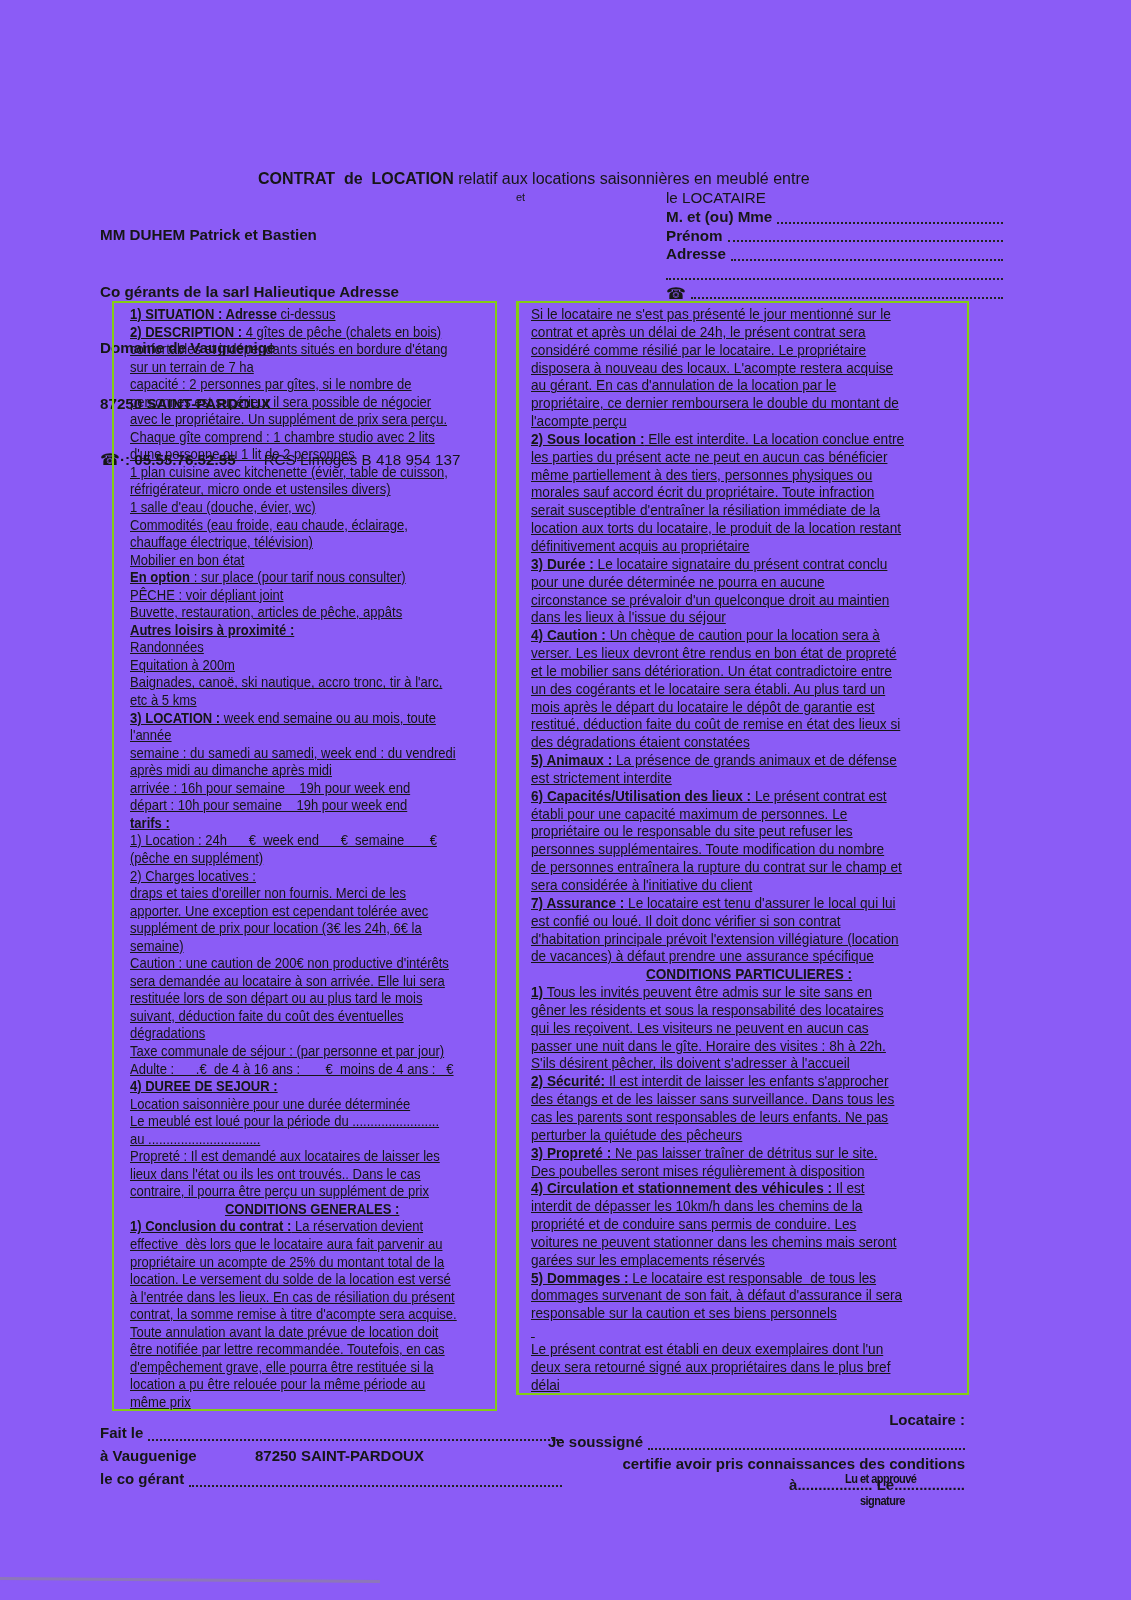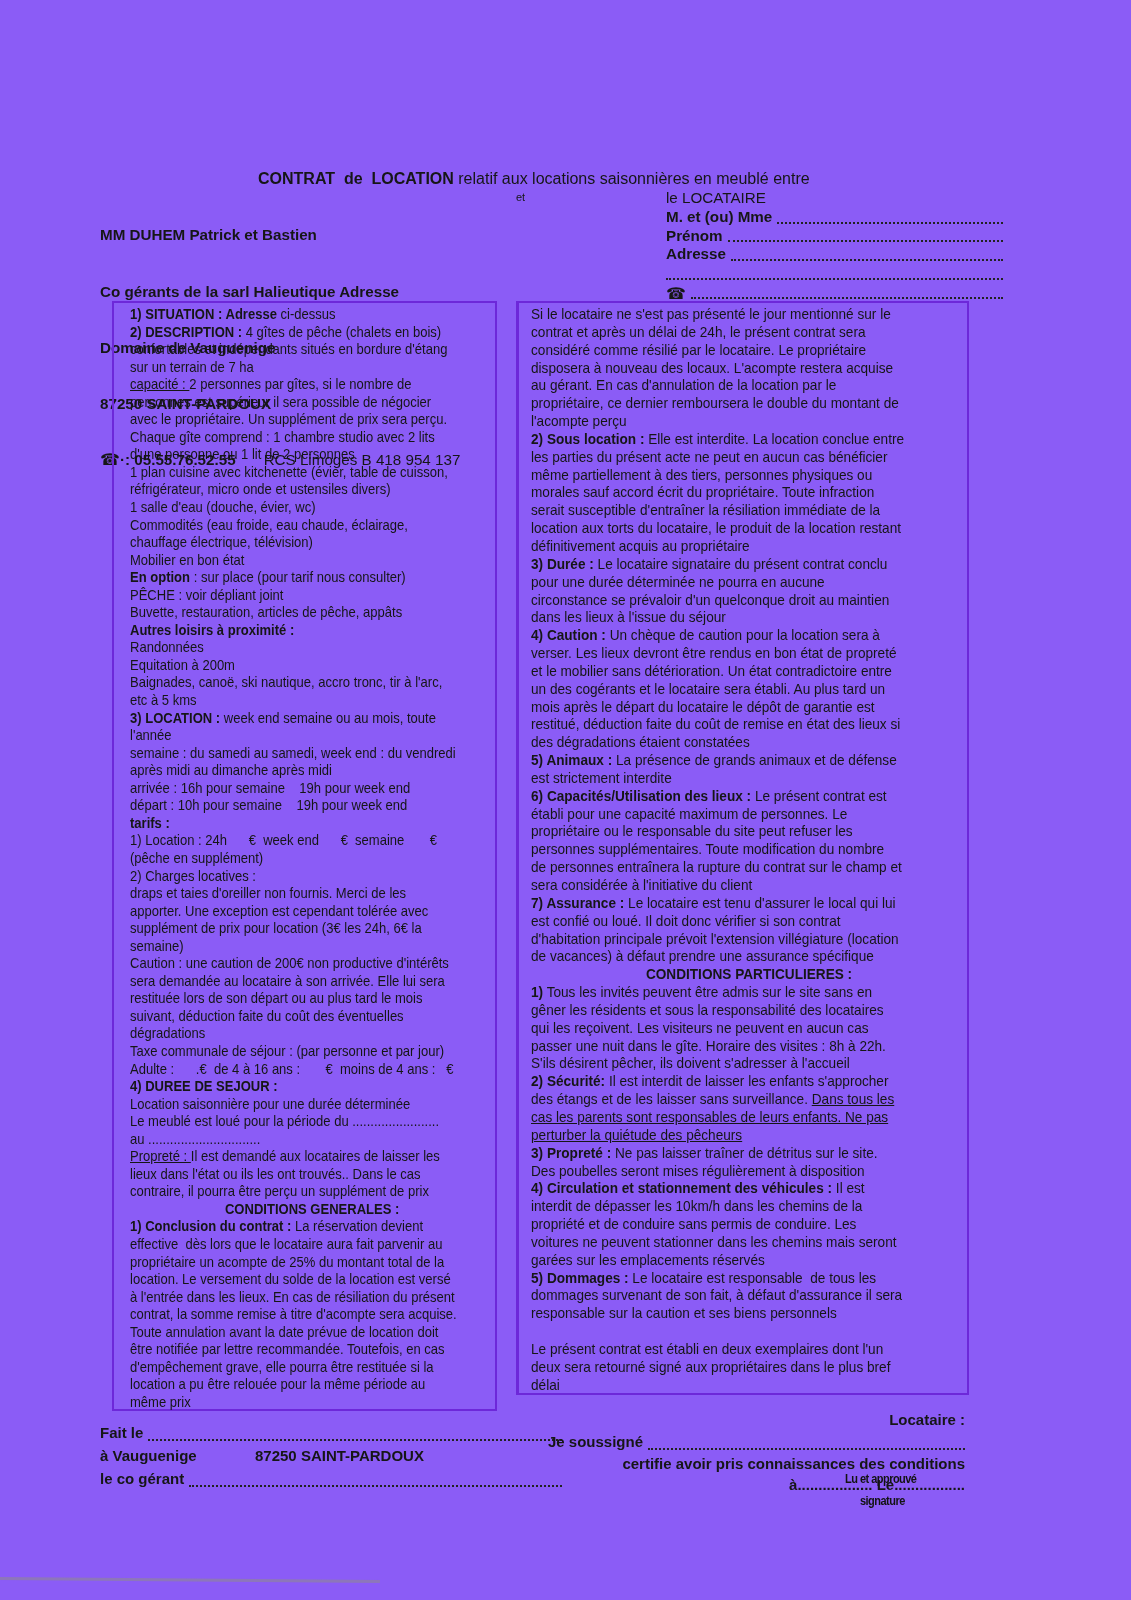--- a/index.html
+++ b/index.html
@@ -16,21 +16,21 @@
   .title{left:258px;top:170px;font-size:16px;white-space:pre;}
   .owners{left:100px;top:189px;width:410px;font-size:15.2px;line-height:18.7px;white-space:pre;}
   .owners .row{display:flex;align-items:baseline;}
   .connector{left:516px;top:191px;font-size:11px;text-align:right;}
   .tenant{left:630px;top:189px;width:337px;font-size:15.2px;line-height:18.8px;margin-left:36px;}
   .fline{display:flex;align-items:flex-end;height:18.8px;}
   .fline .lbl{flex:0 0 auto;white-space:pre;}
   .dots{flex:1 1 auto;border-bottom:2.4px dotted #222;margin:0 0 3px 5px;height:10px;}
   .phone{font-size:16px;line-height:1;}
   
-  .colbox{border:2px solid #6d28d9;background:transparent;}
+  .colbox{border:2px solid #84cc16;background:transparent;text-decoration:underline;}
   .leftbox{left:112px;top:301px;width:381px;height:1106px;padding:0;}
   .rightbox{left:516px;top:301px;width:448px;height:1090px;border-left-width:3px;}
   .coltext{transform-origin:0 0;padding:3px 0 0 0;}
   #left-col-text{margin-left:16px;width:414px;font-size:14.8px;line-height:17.55px;transform:scaleX(0.88);}
   #right-col-text{margin-left:12px;width:474px;font-size:14.8px;line-height:17.85px;transform:scaleX(0.92);}
   .tline{white-space:pre;}
   
   .f-left{left:100px;top:1421px;width:462px;font-size:15px;font-weight:bold;line-height:23px;}
   .f-left .fline{height:23px;}
   .f-right{left:548px;top:1409px;width:417px;font-size:15px;font-weight:bold;line-height:21.8px;text-align:right;}

